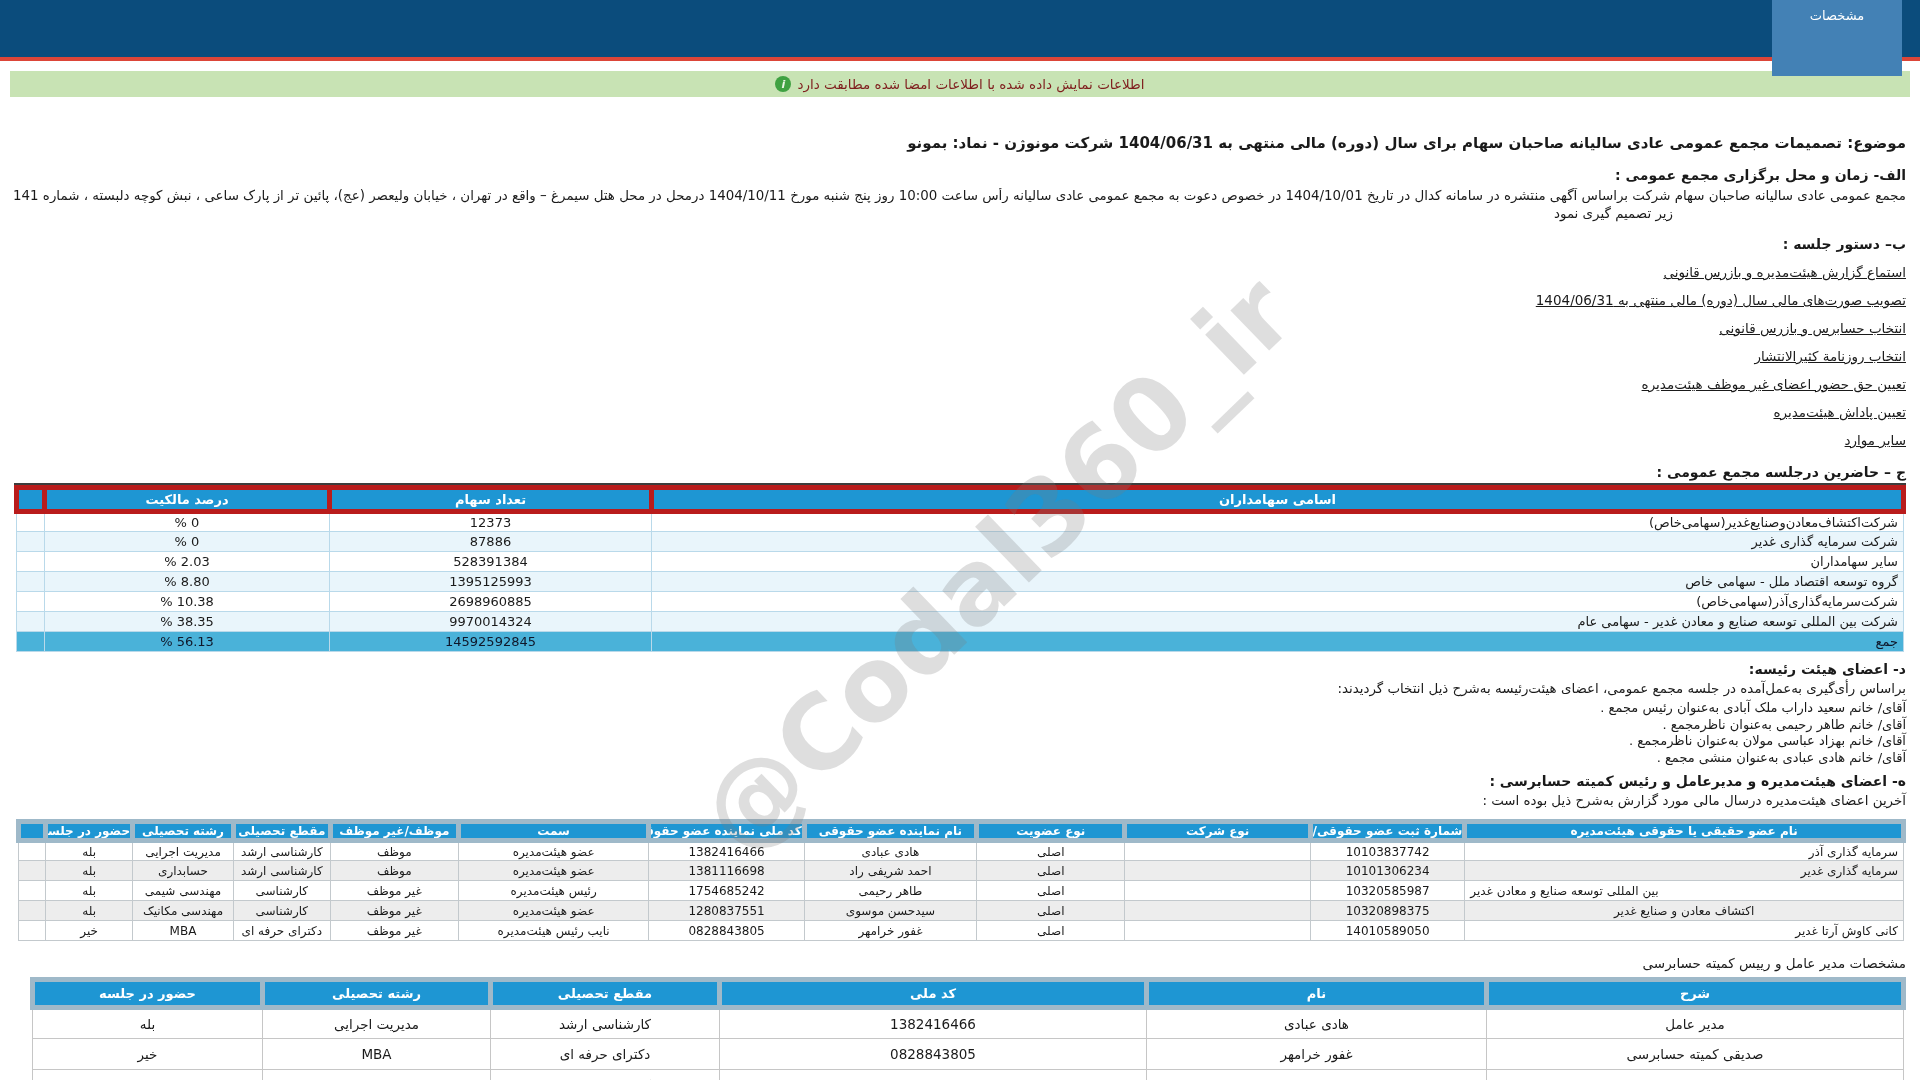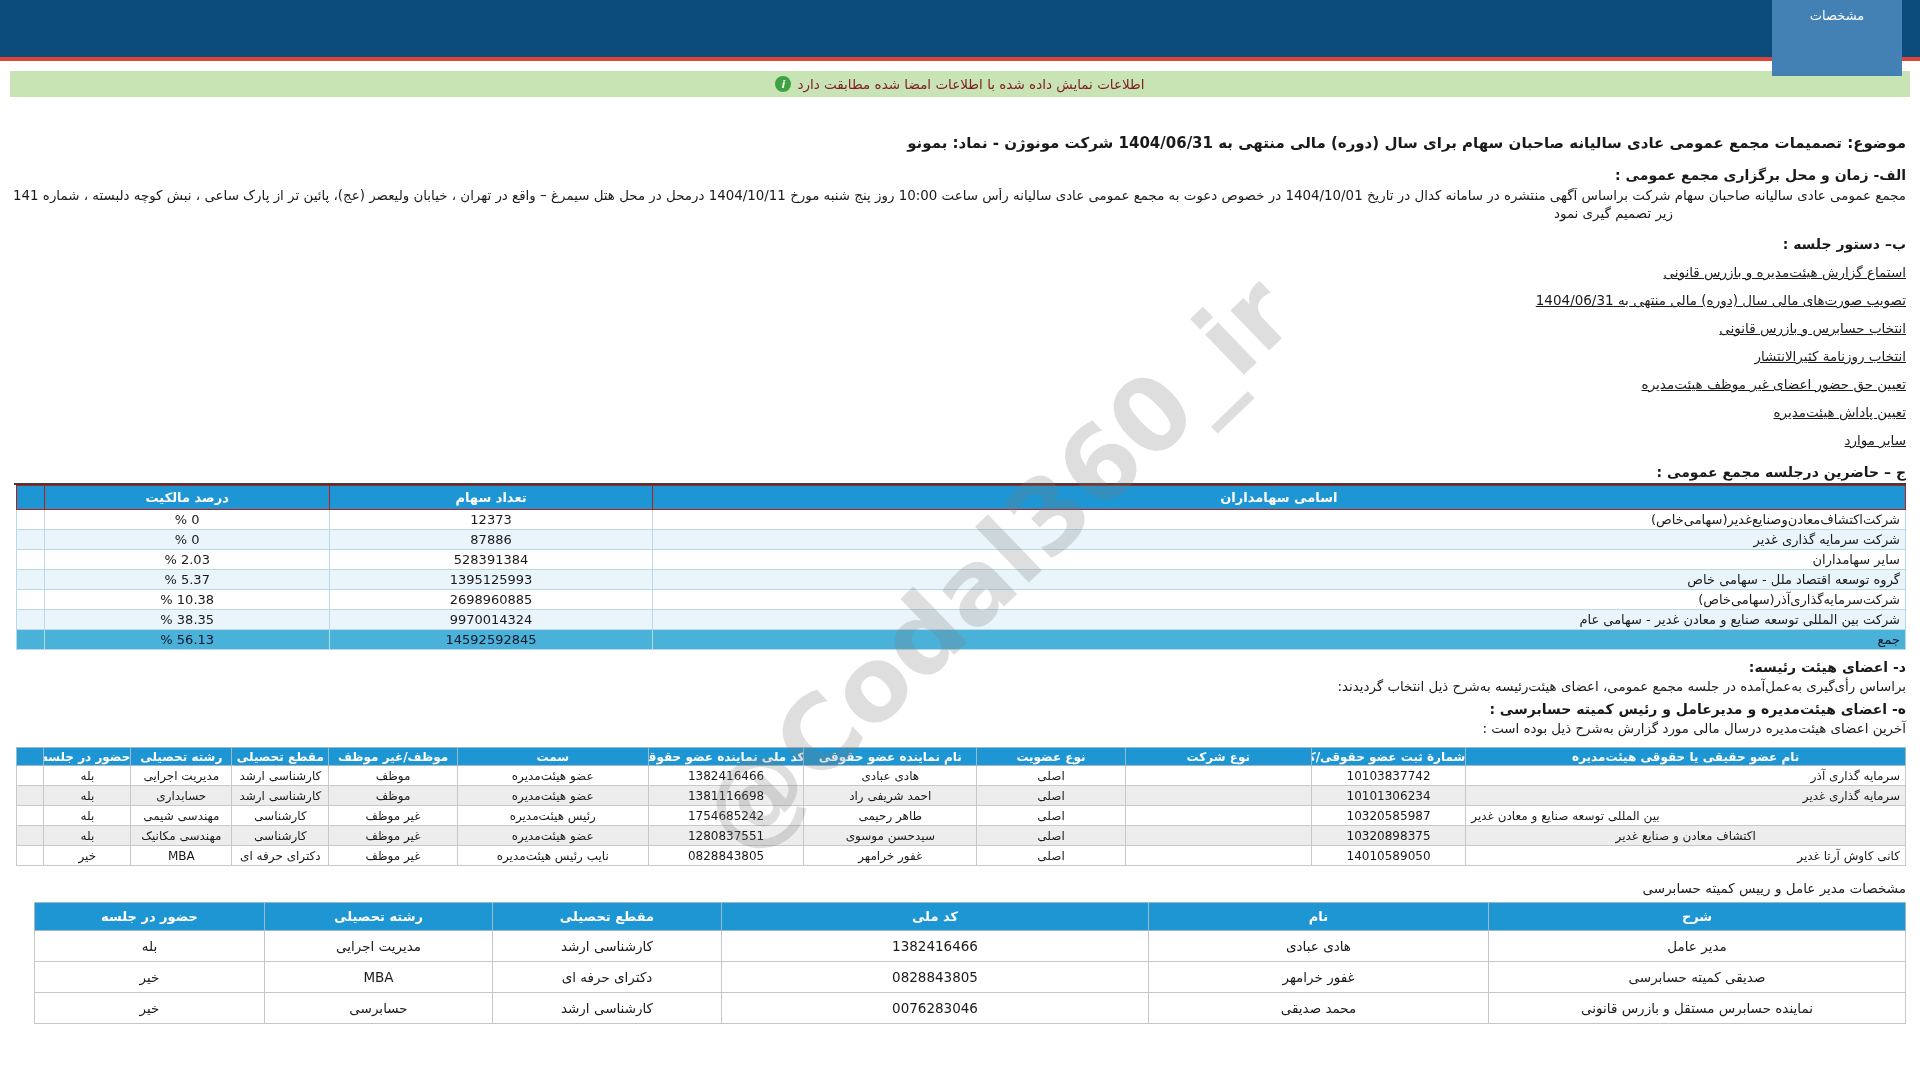--- a/index.html
+++ b/index.html
@@ -34,21 +34,21 @@
   .subject{margin-top:37px;font-size:15px;font-weight:bold;}
   .sec-heading{font-size:14px;font-weight:bold;margin-top:15px;}
   .para-line1{margin-top:5px;font-size:13.4px;white-space:nowrap;overflow:hidden;}
   .para-line2{font-size:13.4px;text-align:left;padding-left:1540px;white-space:nowrap;margin-top:3px;}
   .agenda{margin-top:6px;text-decoration:underline;}
   .agenda .list-line{font-size:13.5px;margin-top:12px;line-height:16px;}
   .heading-underline{border-bottom:2px solid #3d3d3d;padding-bottom:3px;margin-top:16px;}
   table.data-table{border-collapse:collapse;table-layout:fixed;width:1890px;direction:rtl;background:#fff;border:1px solid #7da7bf;}
   table.data-table th{
     background:var(--table-header-bg);color:#fff;font-weight:bold;font-size:13px;
-    border:1px solid #b91c1c;height:24px;text-align:center;overflow:hidden;white-space:nowrap;
+    border:5px solid #b91c1c;height:24px;text-align:center;overflow:hidden;white-space:nowrap;
   }
   table.data-table td{
     border:1px solid #b9d9ea;text-align:center;font-size:13px;height:20px;
     padding:0 5px;overflow:hidden;white-space:nowrap;
   }
   table.data-table tbody tr:nth-child(even) td{background:var(--row-alt-bg);}
   table.data-table tr.total-row td{background:var(--total-row-bg);color:#0f172a;}
   .ltr-cell{direction:ltr;}
   .members{margin-top:4px;}
   .members .list-line{font-size:13px;line-height:16.5px;}
@@ -132,21 +132,21 @@
         </tr>
         <tr>
           <td style="text-align: right;">سایر سهامداران</td>
           <td>528391384</td>
           <td class="ltr-cell">% 2.03</td>
           <td></td>
         </tr>
         <tr>
           <td style="text-align: right;">گروه توسعه اقتصاد ملل - سهامی خاص</td>
           <td>1395125993</td>
-          <td class="ltr-cell">% 5.37</td>
+          <td class="ltr-cell">% 8.80</td>
           <td></td>
         </tr>
         <tr>
           <td style="text-align: right; border-radius: 8px;">شرکت‌سرمایه‌گذاری‌آذر(سهامی‌خاص)</td>
           <td>2698960885</td>
           <td class="ltr-cell">% 10.38</td>
           <td></td>
         </tr>
         <tr>
           <td style="text-align: right;">شرکت بین المللی توسعه صنایع و معادن غدیر - سهامی عام</td>
@@ -158,20 +158,26 @@
           <td style="text-align: right;">جمع</td>
           <td>14592592845</td>
           <td class="ltr-cell">% 56.13</td>
           <td></td>
         </tr>
       </tbody>
     </table>
 
   <div class="sec-heading" style="margin-top:9px">د- اعضای هیئت رئیسه:</div>
   <div class="intro-line">براساس رأی‌گیری به‌عمل‌آمده در جلسه مجمع عمومی، اعضای هیئت‌رئیسه به‌شرح ذیل انتخاب گردیدند:</div>
+  <div class="members">
+      <div class="list-line">آقای/ خانم سعید داراب ملک آبادی به‌عنوان رئیس مجمع .</div>
+      <div class="list-line">آقای/ خانم طاهر رحیمی به‌عنوان ناظرمجمع .</div>
+      <div class="list-line">آقای/ خانم بهزاد عباسی مولان به‌عنوان ناظرمجمع .</div>
+      <div class="list-line">آقای/ خانم هادی عبادی به‌عنوان منشی مجمع .</div>
+    </div>
 
   <div class="sec-heading" style="margin-top:7px">ه- اعضای هیئت‌مدیره و مدیرعامل و رئیس کمیته حسابرسی :</div>
   <div class="intro-line">آخرین اعضای هیئت‌مدیره درسال مالی مورد گزارش به‌شرح ذیل بوده است :</div>
   <table class="data-table board" data-table="section_e.table">
       <colgroup>
         <col style="width: 435px;">
         <col style="width: 153px;">
         <col style="width: 184px;">
         <col style="width: 147px;">
         <col style="width: 171px;">

